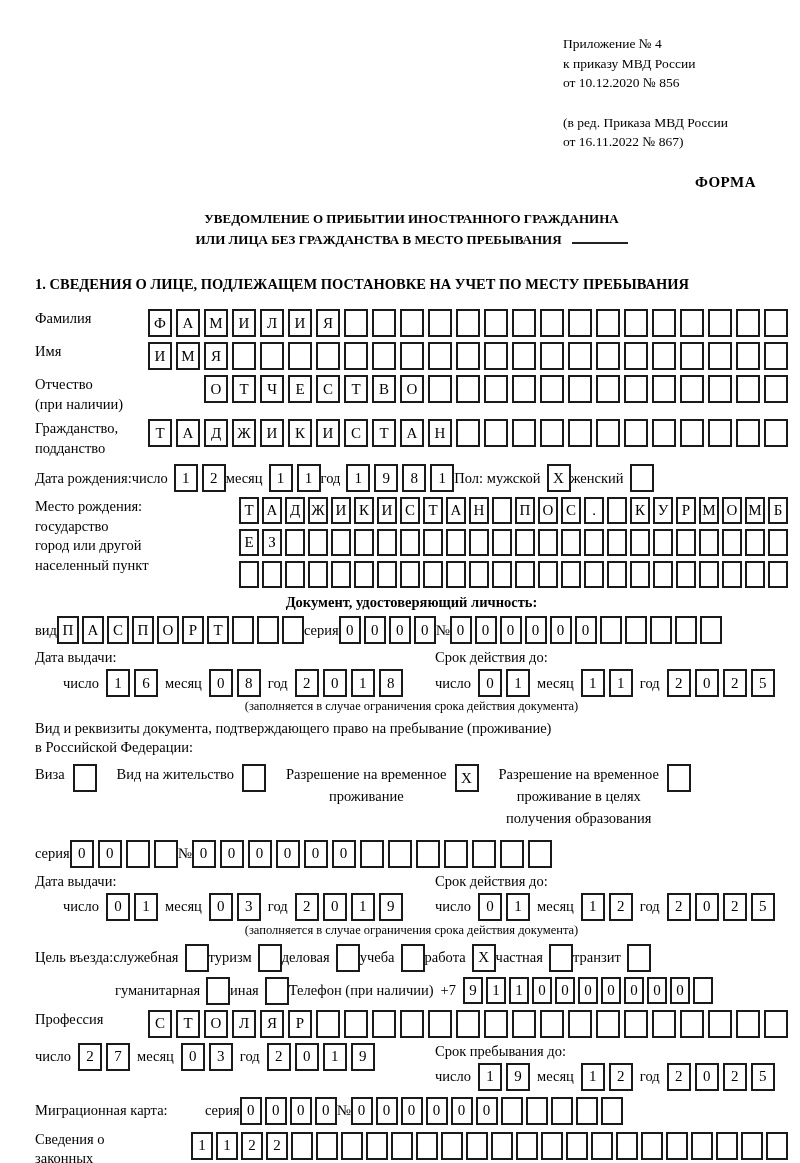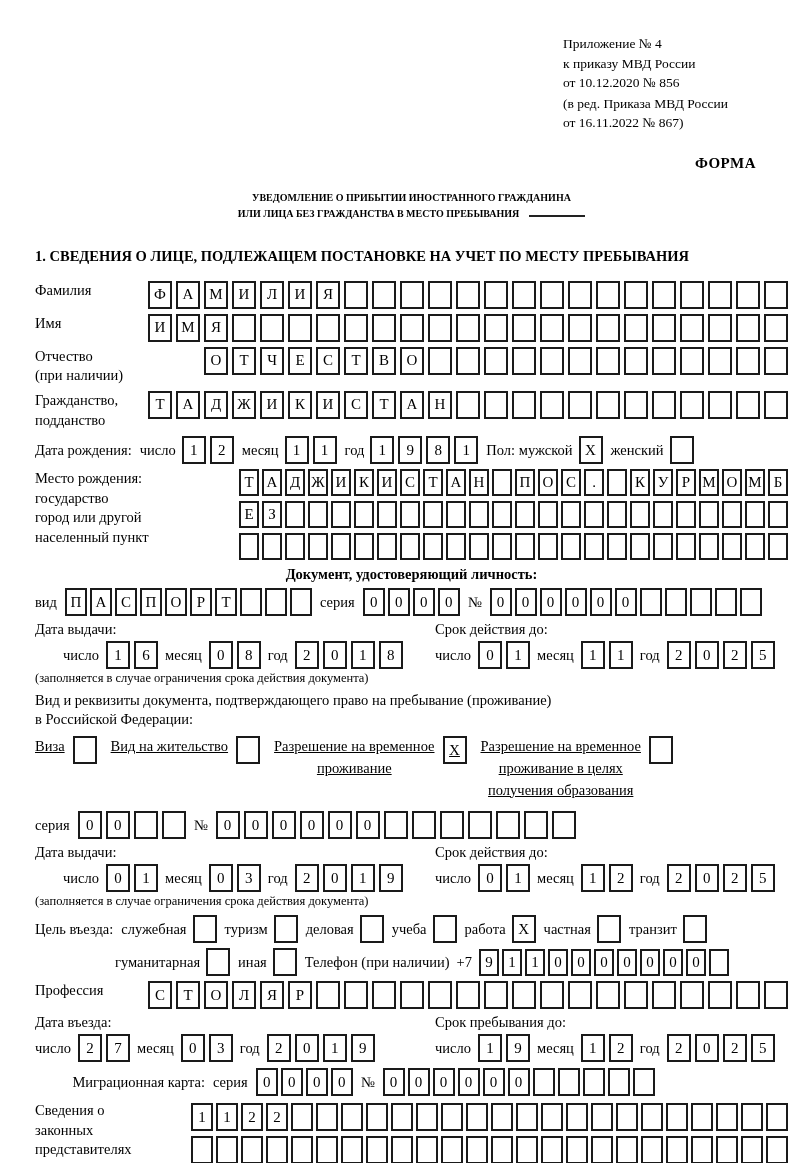--- a/index.html
+++ b/index.html
@@ -4,52 +4,52 @@
 <style>
   html,body{margin:0;padding:0;background:#fff;}
   .page{
     width:800px;height:1163px;box-sizing:border-box;
     padding:34px 12px 4px 35px;
     font-family:"Liberation Serif","DejaVu Serif",serif;
     font-size:14.5px;color:#000;background:#fff;overflow:hidden;
   }
   
   .hdr{margin-left:528px;font-size:13.5px;line-height:1.45;}
-  .hdr .sub{margin-top:1px;}
+  .hdr .sub{margin-top:20px;}
   .forma{font-weight:bold;font-size:15px;text-align:right;padding-right:32px;margin-top:22px;letter-spacing:.5px;}
-  .title{font-weight:bold;font-size:10px;text-align:center;margin-top:18px;line-height:1.55;}
+  .title{font-weight:bold;font-size:13px;text-align:center;margin-top:18px;line-height:1.55;}
   .blank-line{display:inline-block;width:56px;border-bottom:2px solid #222;height:1em;margin-left:10px;vertical-align:baseline;}
   .sect{font-weight:bold;font-size:14.5px;text-align:left;margin-top:26px;margin-bottom:16px;}
   
   .frow{display:flex;align-items:flex-start;margin-bottom:5px;justify-content:space-between;}
   .flabel{flex-shrink:0;line-height:1.35;}
   .w98{width:98px;} .w118{width:118px;} .w170{width:170px;}
   .cells{display:flex;gap:4px;flex-wrap:nowrap;}
   .cell{
     width:20px;height:24px;border:2px solid #1a1a1a;flex-shrink:0;
     display:flex;align-items:center;justify-content:center;
     font-size:15px;background:#fff;
   }
   .mid .cell{width:18px;height:24px;} .mid{gap:3px;}
   .compact .cell{width:16px;height:23px;} .compact{gap:3px;}
   .stack{display:flex;flex-direction:column;gap:5px;}
   
   .grp{display:flex;align-items:center;gap:6px;}
-  .inline-row{display:flex;align-items:center;gap:8px;margin-bottom:5px;flex-wrap:nowrap;}
+  .inline-row{display:flex;align-items:center;margin-bottom:5px;flex-wrap:nowrap;}
   .doc-head{font-weight:bold;text-align:center;margin:6px 0 5px 0;}
   
   .date-cols{display:flex;margin-bottom:2px;margin-top:4px;}
   .date-col{display:flex;flex-direction:column;}
   .date-col.left{width:400px;}
   .date-col.right{flex:1;}
   .date-head{text-align:left;margin-bottom:3px;}
   .date-line{display:flex;align-items:center;gap:7px;}
-  .note{font-size:12.5px;text-align:left;margin:1px 0 6px 0;}
+  .note{font-size:12.5px;text-align:center;margin:1px 0 6px 0;}
   
-  .opts{display:flex;align-items:flex-start;gap:14px;margin:8px 0 10px 0;text-decoration:underline;}
+  .opts{display:flex;align-items:flex-start;gap:20px;margin:8px 0 10px 0;}
   .opt{display:flex;align-items:flex-start;gap:8px;}
   .opt .olabel{line-height:1.5;}
   .opt .center{text-align:center;}
   .purpose2{margin-left:80px;}
   .phone-group{display:flex;align-items:center;gap:7px;}
   .mt2{margin-top:2px;} .mt6{margin-top:6px;}
 </style>
 </head>
 <body>
 
@@ -619,21 +619,20 @@
         <span class="cell"></span>
         <span class="cell"></span>
         <span class="cell"></span>
         <span class="cell"></span>
         <span class="cell"></span>
       </div>
   </div>
 
   <div class="date-cols">
     <div class="date-col left">
-      <div class="date-head">Дата въезда:</div>
       <div class="date-line">
         <span>число</span>
         <span class="cells">
             <span class="cell">2</span>
             <span class="cell">7</span>
           </span>
         <span>месяц</span>
         <span class="cells">
             <span class="cell">0</span>
             <span class="cell">3</span>
@@ -665,21 +664,21 @@
             <span class="cell">2</span>
             <span class="cell">0</span>
             <span class="cell">2</span>
             <span class="cell">5</span>
           </span>
       </div>
     </div>
   </div>
 
   <div class="inline-row mt6">
-    <span style="width:170px;flex-shrink:0;text-align:right;">Миграционная карта:</span>
+    <span style="width:170px;flex-shrink:0;">Миграционная карта:</span>
     <span>серия</span>
     <span class="cells mid">
         <span class="cell">0</span>
         <span class="cell">0</span>
         <span class="cell">0</span>
         <span class="cell">0</span>
       </span>
     <span>№</span>
     <span class="cells mid">
         <span class="cell">0</span>

